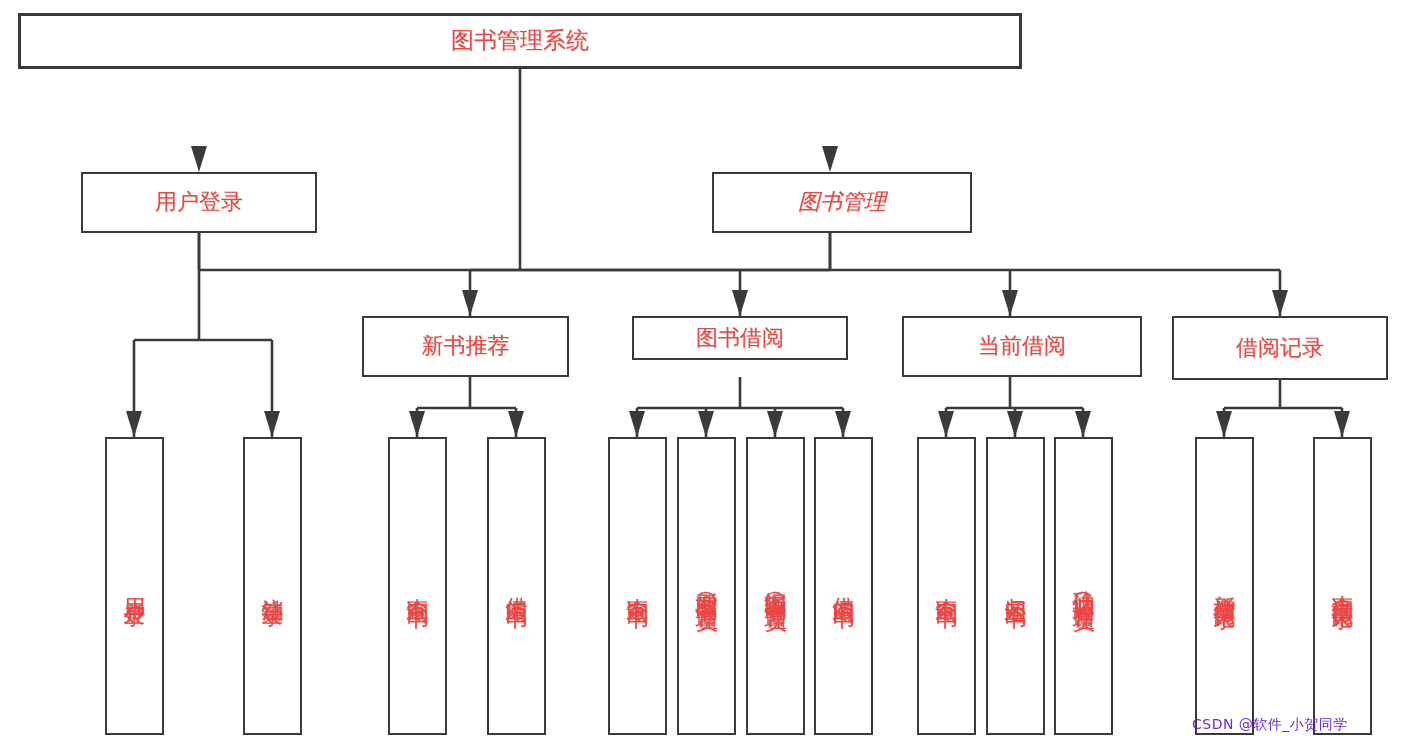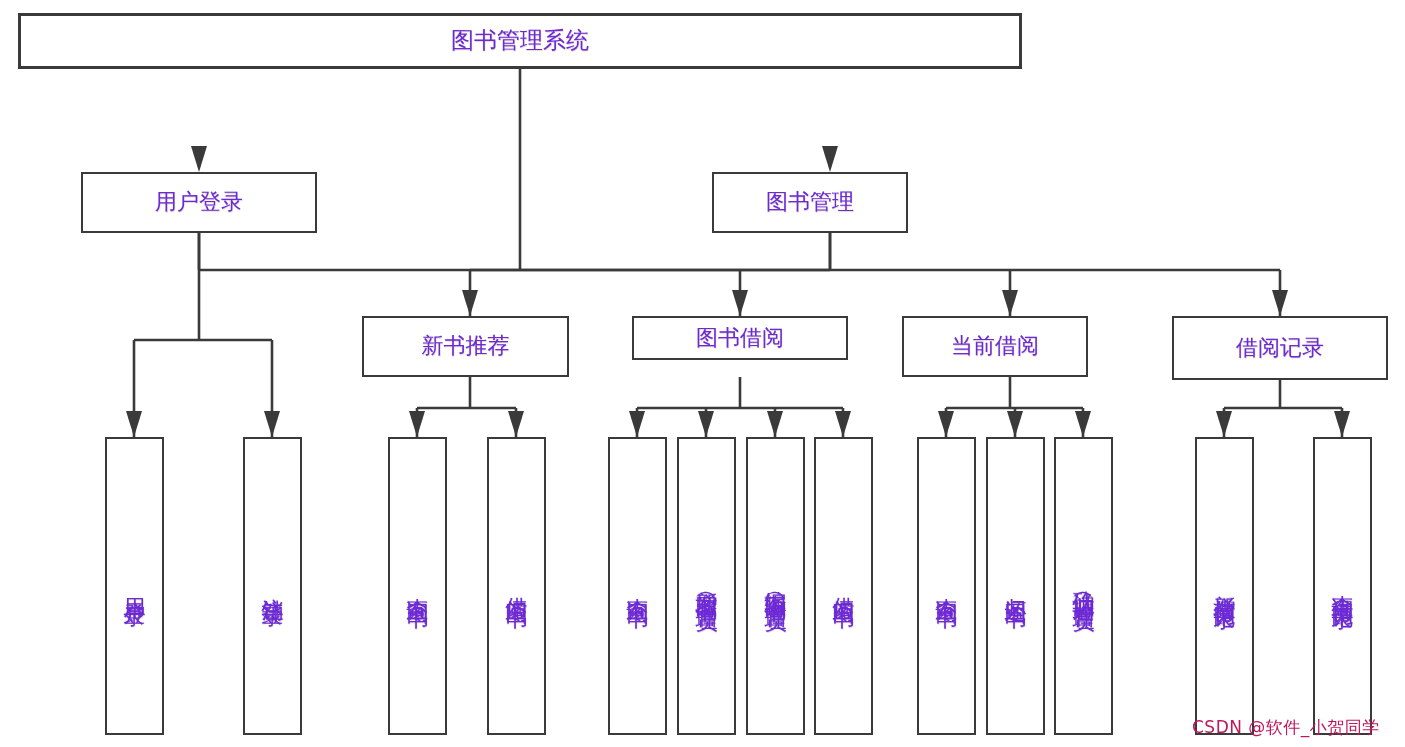--- a/index.html
+++ b/index.html
@@ -6,35 +6,35 @@
   html,body{margin:0;padding:0;background:#ffffff;}
   body{
     font-family:"DejaVu Sans","Liberation Sans",sans-serif;
     width:1405px;height:747px;position:relative;overflow:hidden;
   }
   #diagram-root{position:absolute;left:0;top:0;width:1405px;height:747px;}
   .node{position:absolute;box-sizing:border-box;background:#ffffff;
         border:2px solid #3a3a3a;display:flex;align-items:center;justify-content:center;}
   .node.root{border-width:3px;}
   .node-label{
-    color:#6d28d9;white-space:pre;text-align:center;line-height:1.12;
+    color:#ef4444;white-space:pre;text-align:center;line-height:1.12;
     text-shadow:0.5px 0.5px 0 rgba(180,140,90,0.30), -0.5px -0.5px 0 rgba(120,160,200,0.28);
   }
   .node.h .node-label{font-size:22px;}
   .node.root .node-label{font-size:23px;}
   .node.v{align-items:center;justify-content:center;}
   .node.v .node-label{
     writing-mode:vertical-rl;text-orientation:upright;
     font-size:22px;letter-spacing:3px;line-height:1.0;
   }
   svg.links{position:absolute;left:0;top:0;width:1405px;height:747px;pointer-events:none;}
   .lk{stroke:#3a3a3a;stroke-width:2.6;fill:none;}
   .ah{fill:#3a3a3a;}
   #watermark{
-    position:absolute;font-size:17px;color:#be185d;white-space:nowrap;
+    position:absolute;font-size:14px;color:#6d28d9;white-space:nowrap;
     letter-spacing:0.5px;font-family:"DejaVu Sans","Liberation Sans",sans-serif;
   }
 </style>
 </head>
 <body>
 
 <div id="diagram-root">
   <svg class="links" id="links-layer" viewBox="0 0 1405 747">
       <line x1="520" y1="69" x2="520" y2="270" class="lk"></line>
       <line x1="199" y1="270" x2="830" y2="270" class="lk"></line>
@@ -95,21 +95,21 @@
       </div>
       <div class="node h" style="left: 81px; top: 172px; width: 236px; height: 61px;">
         <span class="node-label">用户登录</span>
       </div>
       <div class="node v" style="left: 105px; top: 437px; width: 59px; height: 298px;">
         <span class="node-label">用户登录</span>
       </div>
       <div class="node v" style="left: 243px; top: 437px; width: 59px; height: 298px;">
         <span class="node-label">注销登录</span>
       </div>
-      <div class="node h" style="left: 712px; top: 172px; width: 196px; height: 61px;">
+      <div class="node h" style="left: 712px; top: 172px; width: 260px; height: 61px; font-style: italic;">
         <span class="node-label">图书管理</span>
       </div>
       <div class="node h" style="left: 362px; top: 316px; width: 207px; height: 61px;">
         <span class="node-label">新书推荐</span>
       </div>
       <div class="node v" style="left: 388px; top: 437px; width: 59px; height: 298px;">
         <span class="node-label">查询图书</span>
       </div>
       <div class="node v" style="left: 487px; top: 437px; width: 59px; height: 298px;">
         <span class="node-label">借阅图书</span>
@@ -122,21 +122,21 @@
       </div>
       <div class="node v" style="left: 677px; top: 437px; width: 59px; height: 298px;">
         <span class="node-label">新增图书（管理员）</span>
       </div>
       <div class="node v" style="left: 746px; top: 437px; width: 59px; height: 298px;">
         <span class="node-label">编辑图书（管理员）</span>
       </div>
       <div class="node v" style="left: 814px; top: 437px; width: 59px; height: 298px;">
         <span class="node-label">借阅图书</span>
       </div>
-      <div class="node h" style="left: 902px; top: 316px; width: 186px; height: 61px;">
+      <div class="node h" style="left: 902px; top: 316px; width: 240px; height: 61px;">
         <span class="node-label">当前借阅</span>
       </div>
       <div class="node v" style="left: 917px; top: 437px; width: 59px; height: 298px;">
         <span class="node-label">查询图书</span>
       </div>
       <div class="node v" style="left: 986px; top: 437px; width: 59px; height: 298px;">
         <span class="node-label">归还图书</span>
       </div>
       <div class="node v" style="left: 1054px; top: 437px; width: 59px; height: 298px;">
         <span class="node-label">确认归还（管理员）</span>

